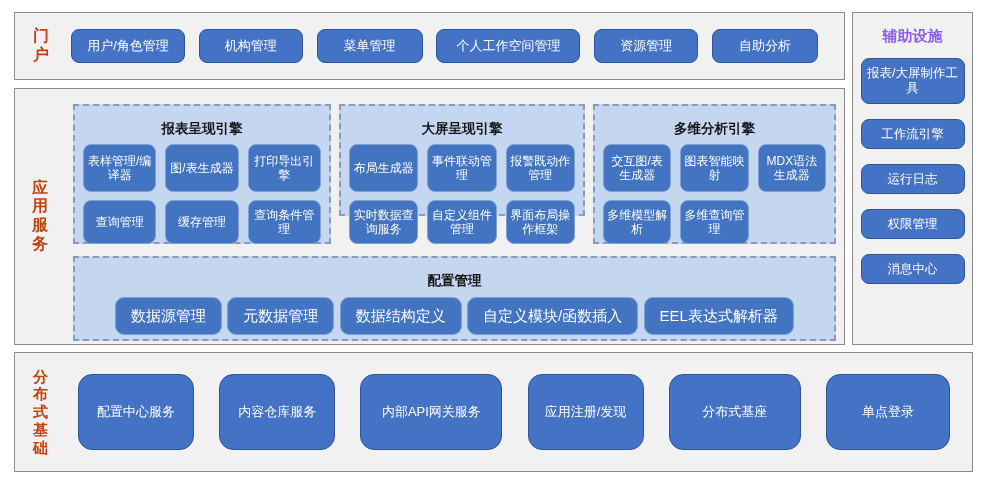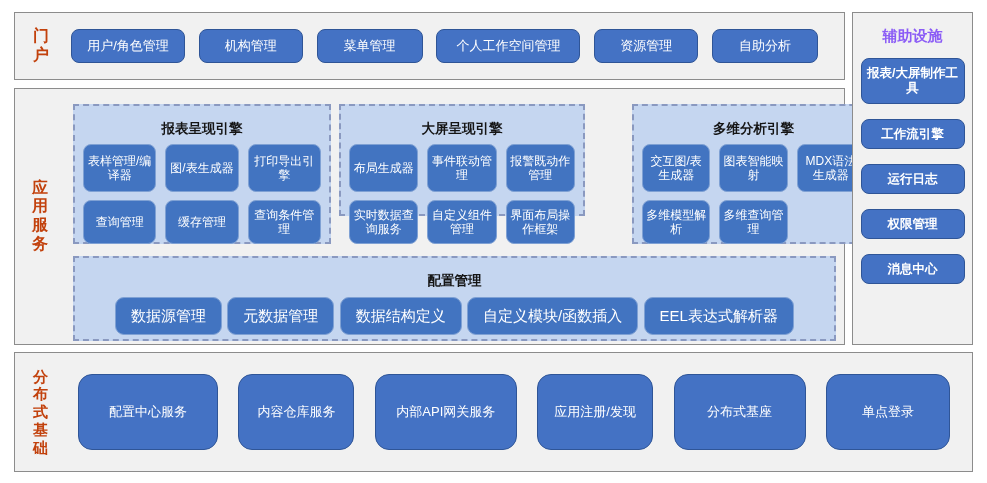--- a/index.html
+++ b/index.html
@@ -28,41 +28,41 @@
   .pb0{width:114px}.pb1{width:104px}.pb2{width:106px}.pb3{width:144px}.pb4{width:104px}.pb5{width:106px}
   
   .app{left:14px;top:88px;width:831px;height:257px;}
   .app .vlabel{position:absolute;left:15px;top:50%;transform:translateY(-50%);}
   .group{
     position:absolute;background:#c5d6f0;border:2px dashed #8a99c0;
     box-sizing:border-box;padding:12px 8px;
   }
   .g0{left:58px;top:15px;width:258px;height:140px;}
   .g1{left:324px;top:15px;width:246px;height:112px;}
-  .g2{left:578px;top:15px;width:243px;height:140px;margin-left:39px;}
+  .g2{left:578px;top:15px;width:243px;height:140px;}
   .group-title{text-align:center;font-size:13.5px;font-weight:600;color:#151515;margin:2px 0 6px;}
   .group-grid{display:grid;grid-template-columns:repeat(3,1fr);grid-template-rows:48px 44px;gap:8px 9px;}
   .gbtn{
     font-size:12px;line-height:1.18;border:1px solid #7fa1d4;background:#4274c1;
     border-radius:8px;word-break:break-all;padding:2px 3px;height:auto;
   }
   .config{left:58px;top:167px;width:763px;height:85px;}
   .config-btns{display:flex;justify-content:space-between;padding:0 32px;margin-top:7px;}
   .cbtn{height:38px;font-size:15px;padding:0 15px;border-radius:9px;border:1px solid #7fa1d4;background:#4274c1;white-space:nowrap;}
   
   .foundation{left:14px;top:352px;width:959px;height:120px;display:flex;align-items:center;padding:0 22px 0 15px;}
   .foundation .vlabel{font-size:15px;}
   .foundation-btns{flex:1;display:flex;justify-content:space-between;margin-left:30px;}
   .fbtn{height:76px;border-radius:14px;font-size:13px;}
-  .fb0{width:140px}.fb1{width:116px}.fb2{width:142px}.fb3{width:116px}.fb4{width:132px}.fb5{width:124px}
+  .fb0{width:116px}.fb1{width:116px}.fb2{width:142px}.fb3{width:116px}.fb4{width:132px}.fb5{width:124px}
   
   .aux{left:852px;top:12px;width:121px;height:333px;display:flex;flex-direction:column;align-items:center;padding:8px;}
   .aux-title{font-size:15px;font-weight:bold;color:#8b5cf6;margin:6px 0 12px;text-align:center;}
   .aux-btns{display:flex;flex-direction:column;gap:15px;width:104px;}
-  .abtn{width:100%;height:30px;font-size:12.5px;border-radius:8px;word-break:break-all;line-height:1.2;padding:1px 3px;font-weight:bold;}
+  .abtn{width:100%;height:30px;font-size:12.5px;border-radius:8px;word-break:break-all;line-height:1.2;padding:1px 3px;}
   .abtn.tall{height:46px;}
 </style>
 </head>
 <body>
 
 <div class="section portal">
   <div class="vlabel">门户</div>
   <div class="portal-btns">
     <div class="btn pb0">用户/角色管理</div>
     <div class="btn pb1">机构管理</div>

